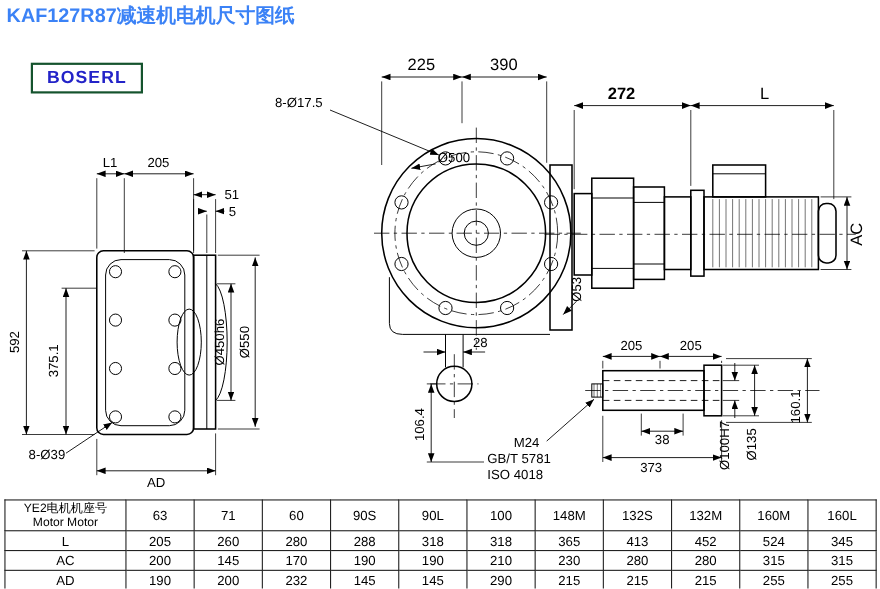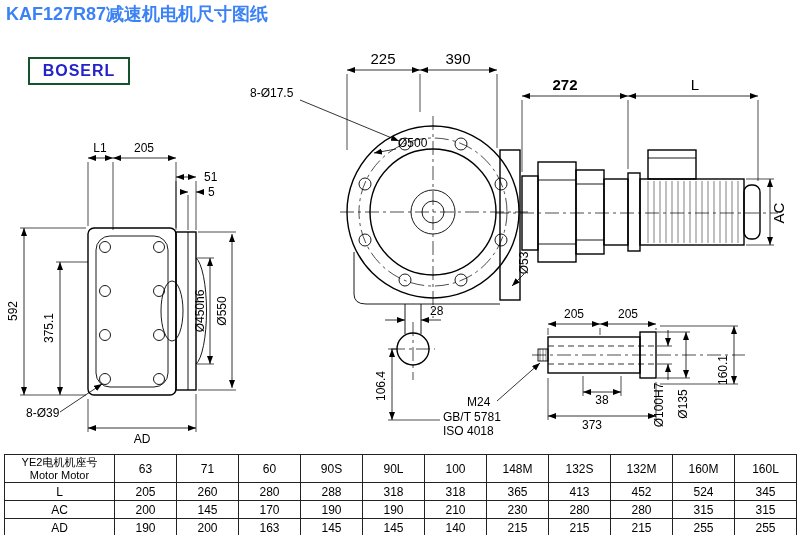--- a/index.html
+++ b/index.html
@@ -286,24 +286,24 @@
       <td>230</td>
       <td>280</td>
       <td>280</td>
       <td>315</td>
       <td>315</td>
     </tr>
     <tr>
       <th>AD</th>
       <td>190</td>
       <td>200</td>
-      <td>163</td>
+      <td>232</td>
       <td>145</td>
       <td>145</td>
-      <td>140</td>
+      <td>290</td>
       <td>215</td>
       <td>215</td>
       <td>215</td>
       <td>255</td>
       <td>255</td>
     </tr>
   </tbody>
 </table>
 
 </body></html>

